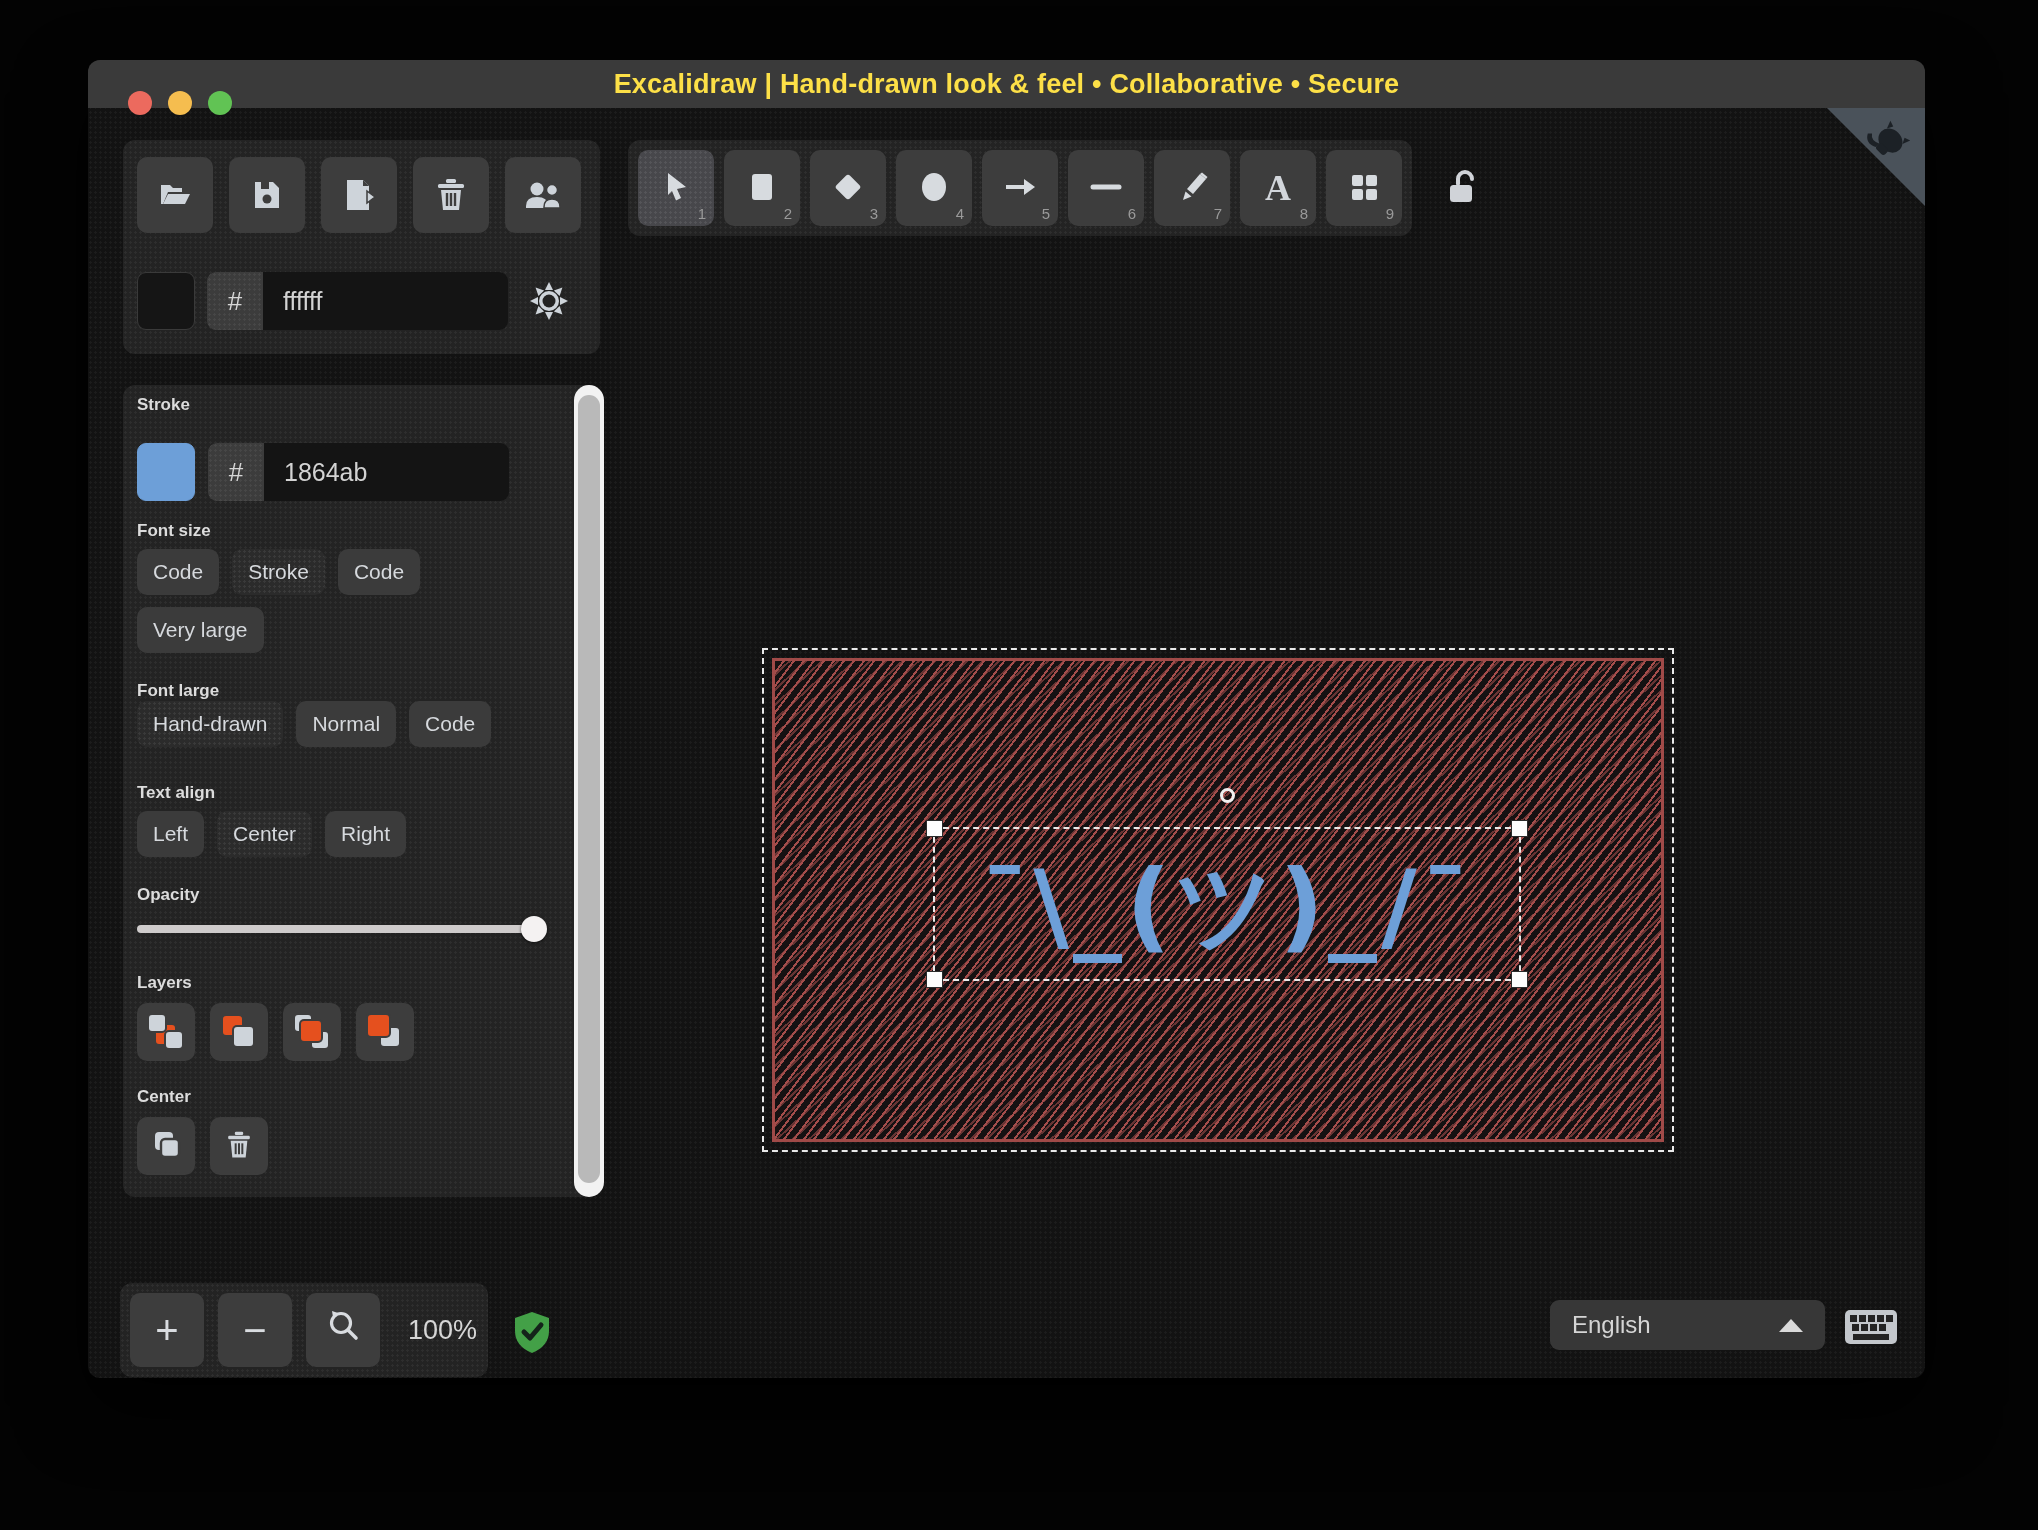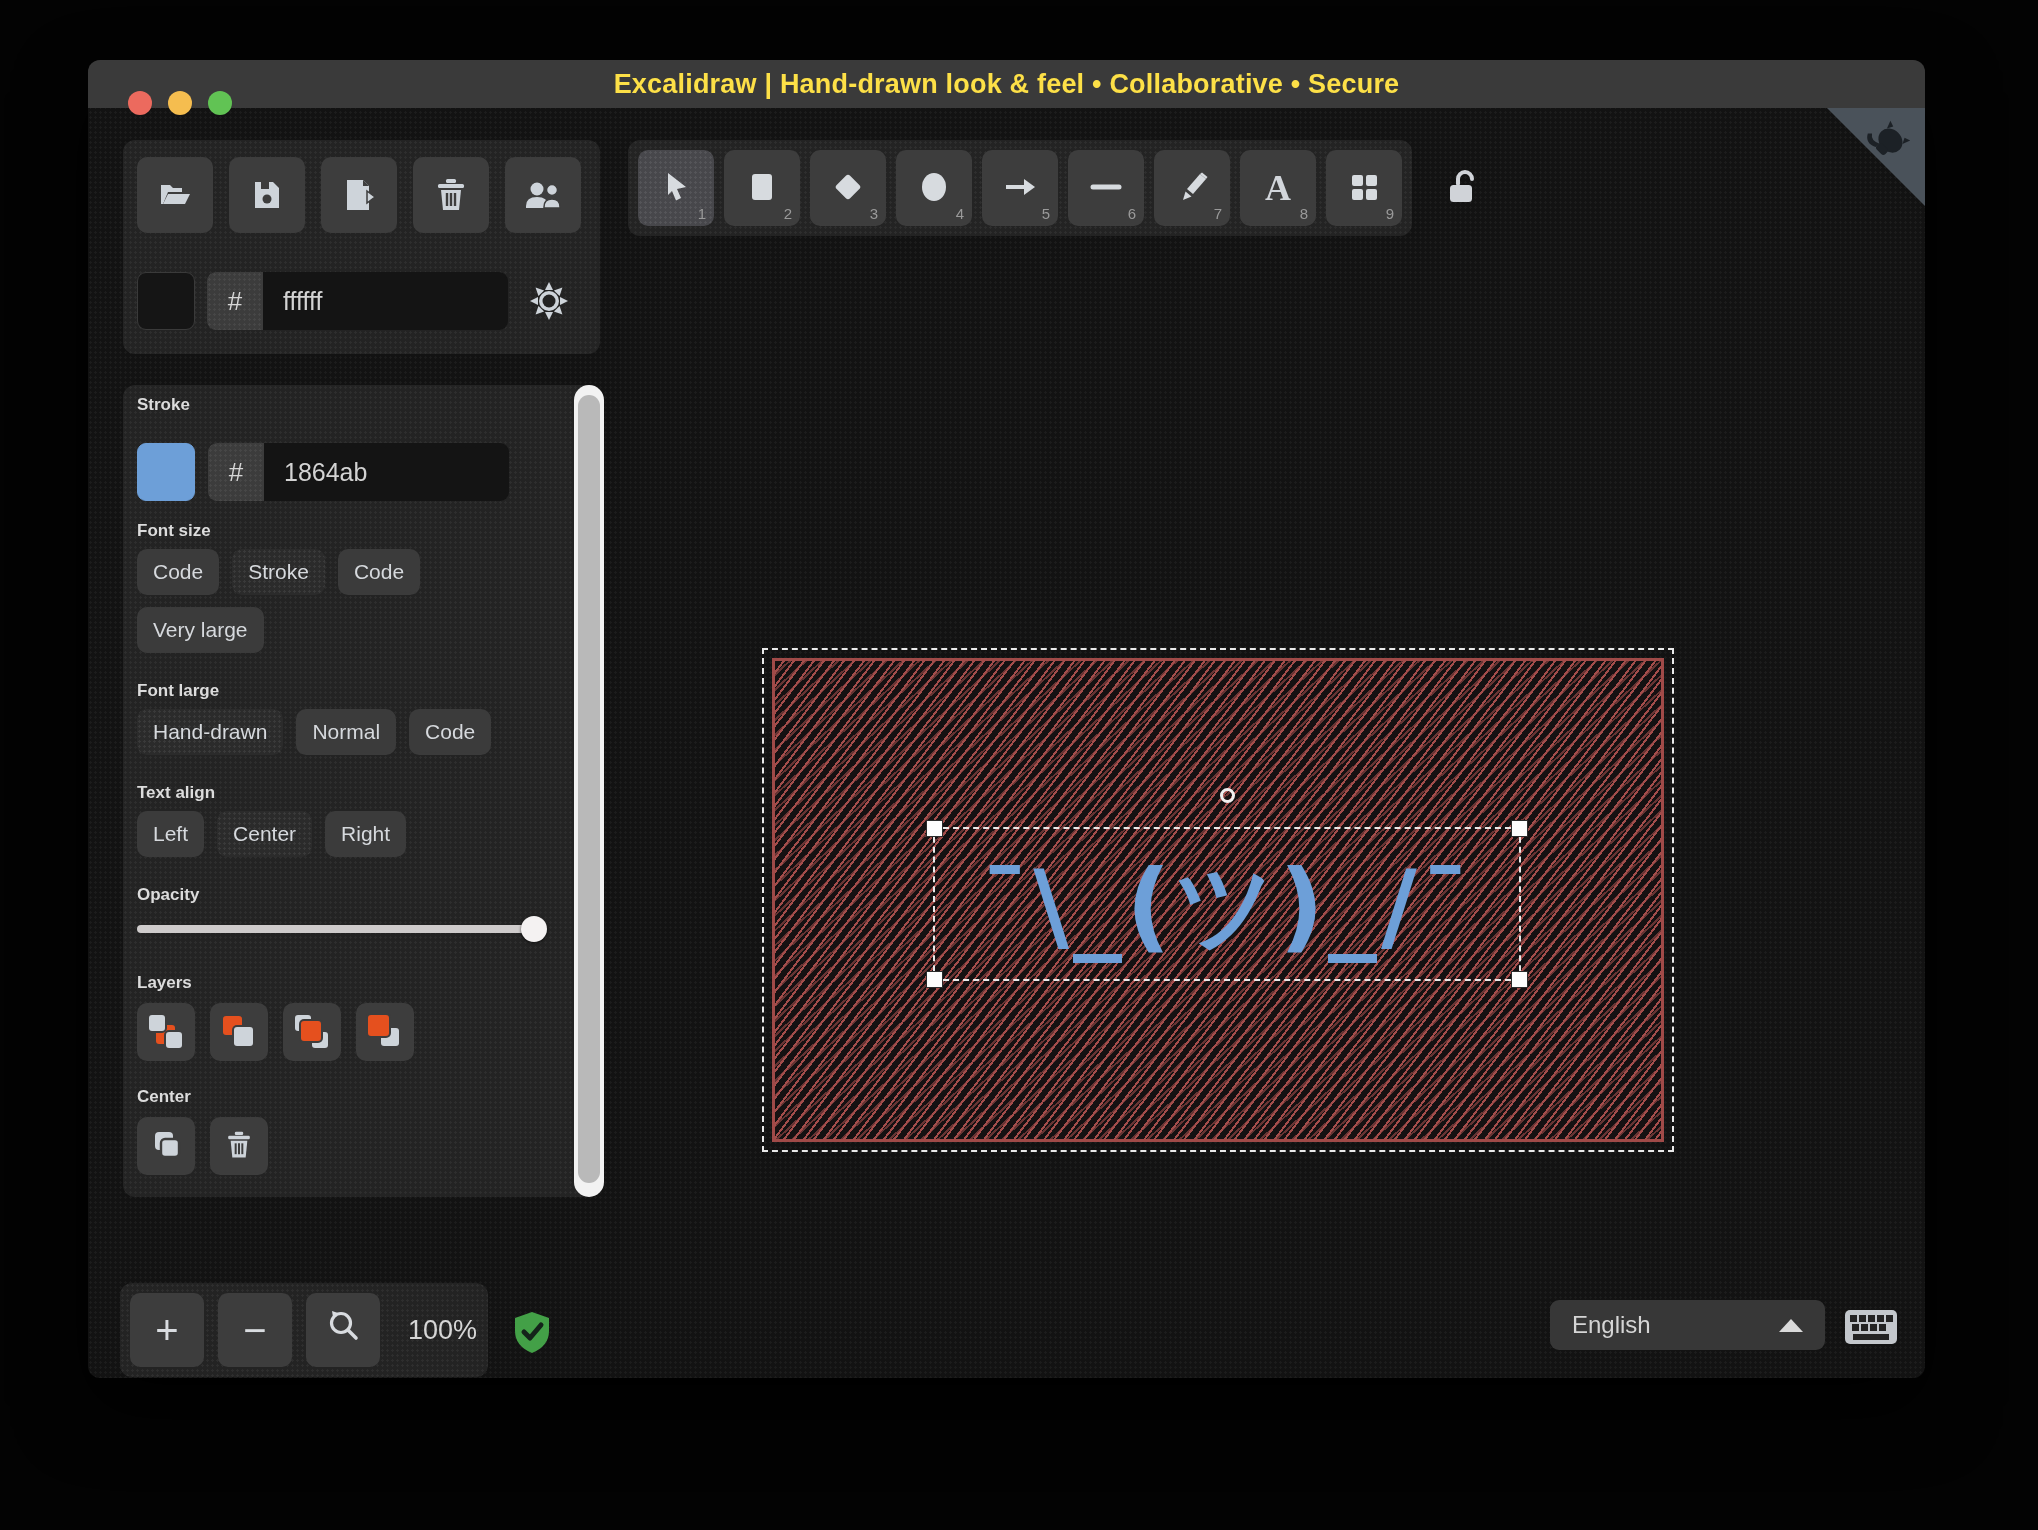--- a/index.html
+++ b/index.html
@@ -230,21 +230,21 @@
     <div class="prow" style="top:164px;">
       <button class="seg-btn">Code</button>
       <button class="seg-btn selected">Stroke</button>
       <button class="seg-btn">Code</button>
     </div>
     <div class="prow" style="top:222px;">
       <button class="seg-btn">Very large</button>
     </div>
 
     <div class="plabel" style="top:296px;">Font large</div>
-    <div class="prow" style="top:324px;align-items:flex-end;">
+    <div class="prow" style="top:316px;align-items:flex-end;">
       <button class="seg-btn selected">Hand-drawn</button>
       <button class="seg-btn">Normal</button>
       <button class="seg-btn">Code</button>
     </div>
 
     <div class="plabel" style="top:398px;">Text align</div>
     <div class="prow" style="top:426px;">
       <button class="seg-btn">Left</button>
       <button class="seg-btn selected">Center</button>
       <button class="seg-btn">Right</button>

